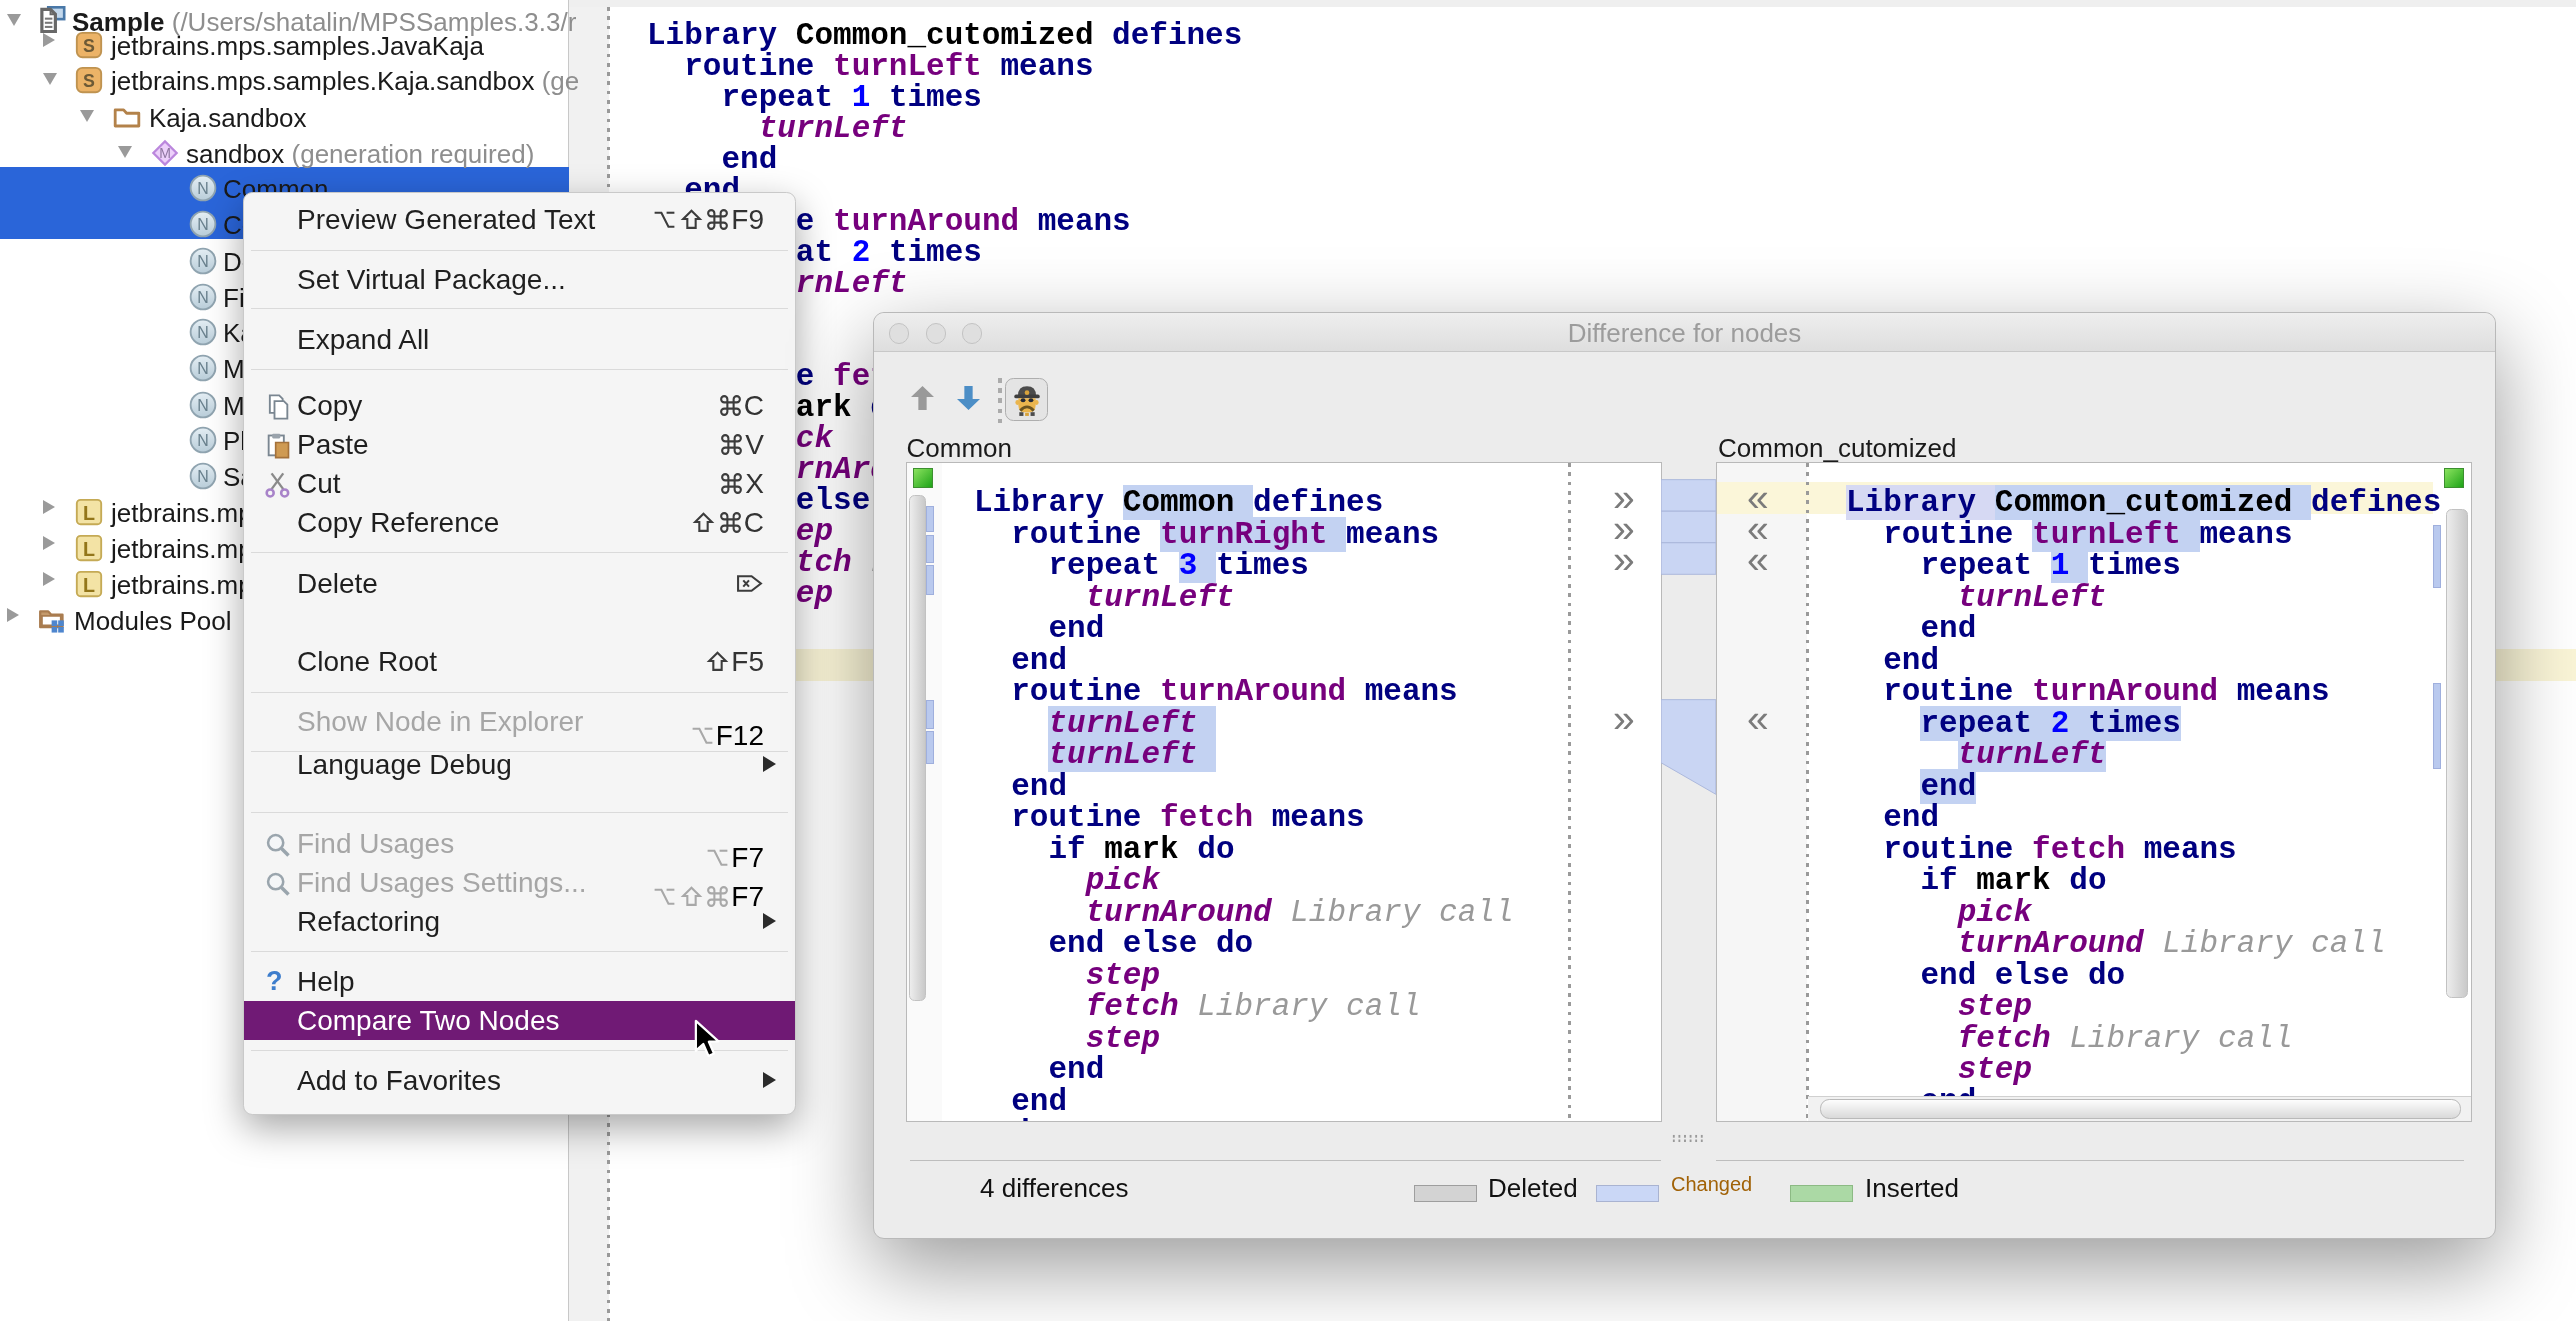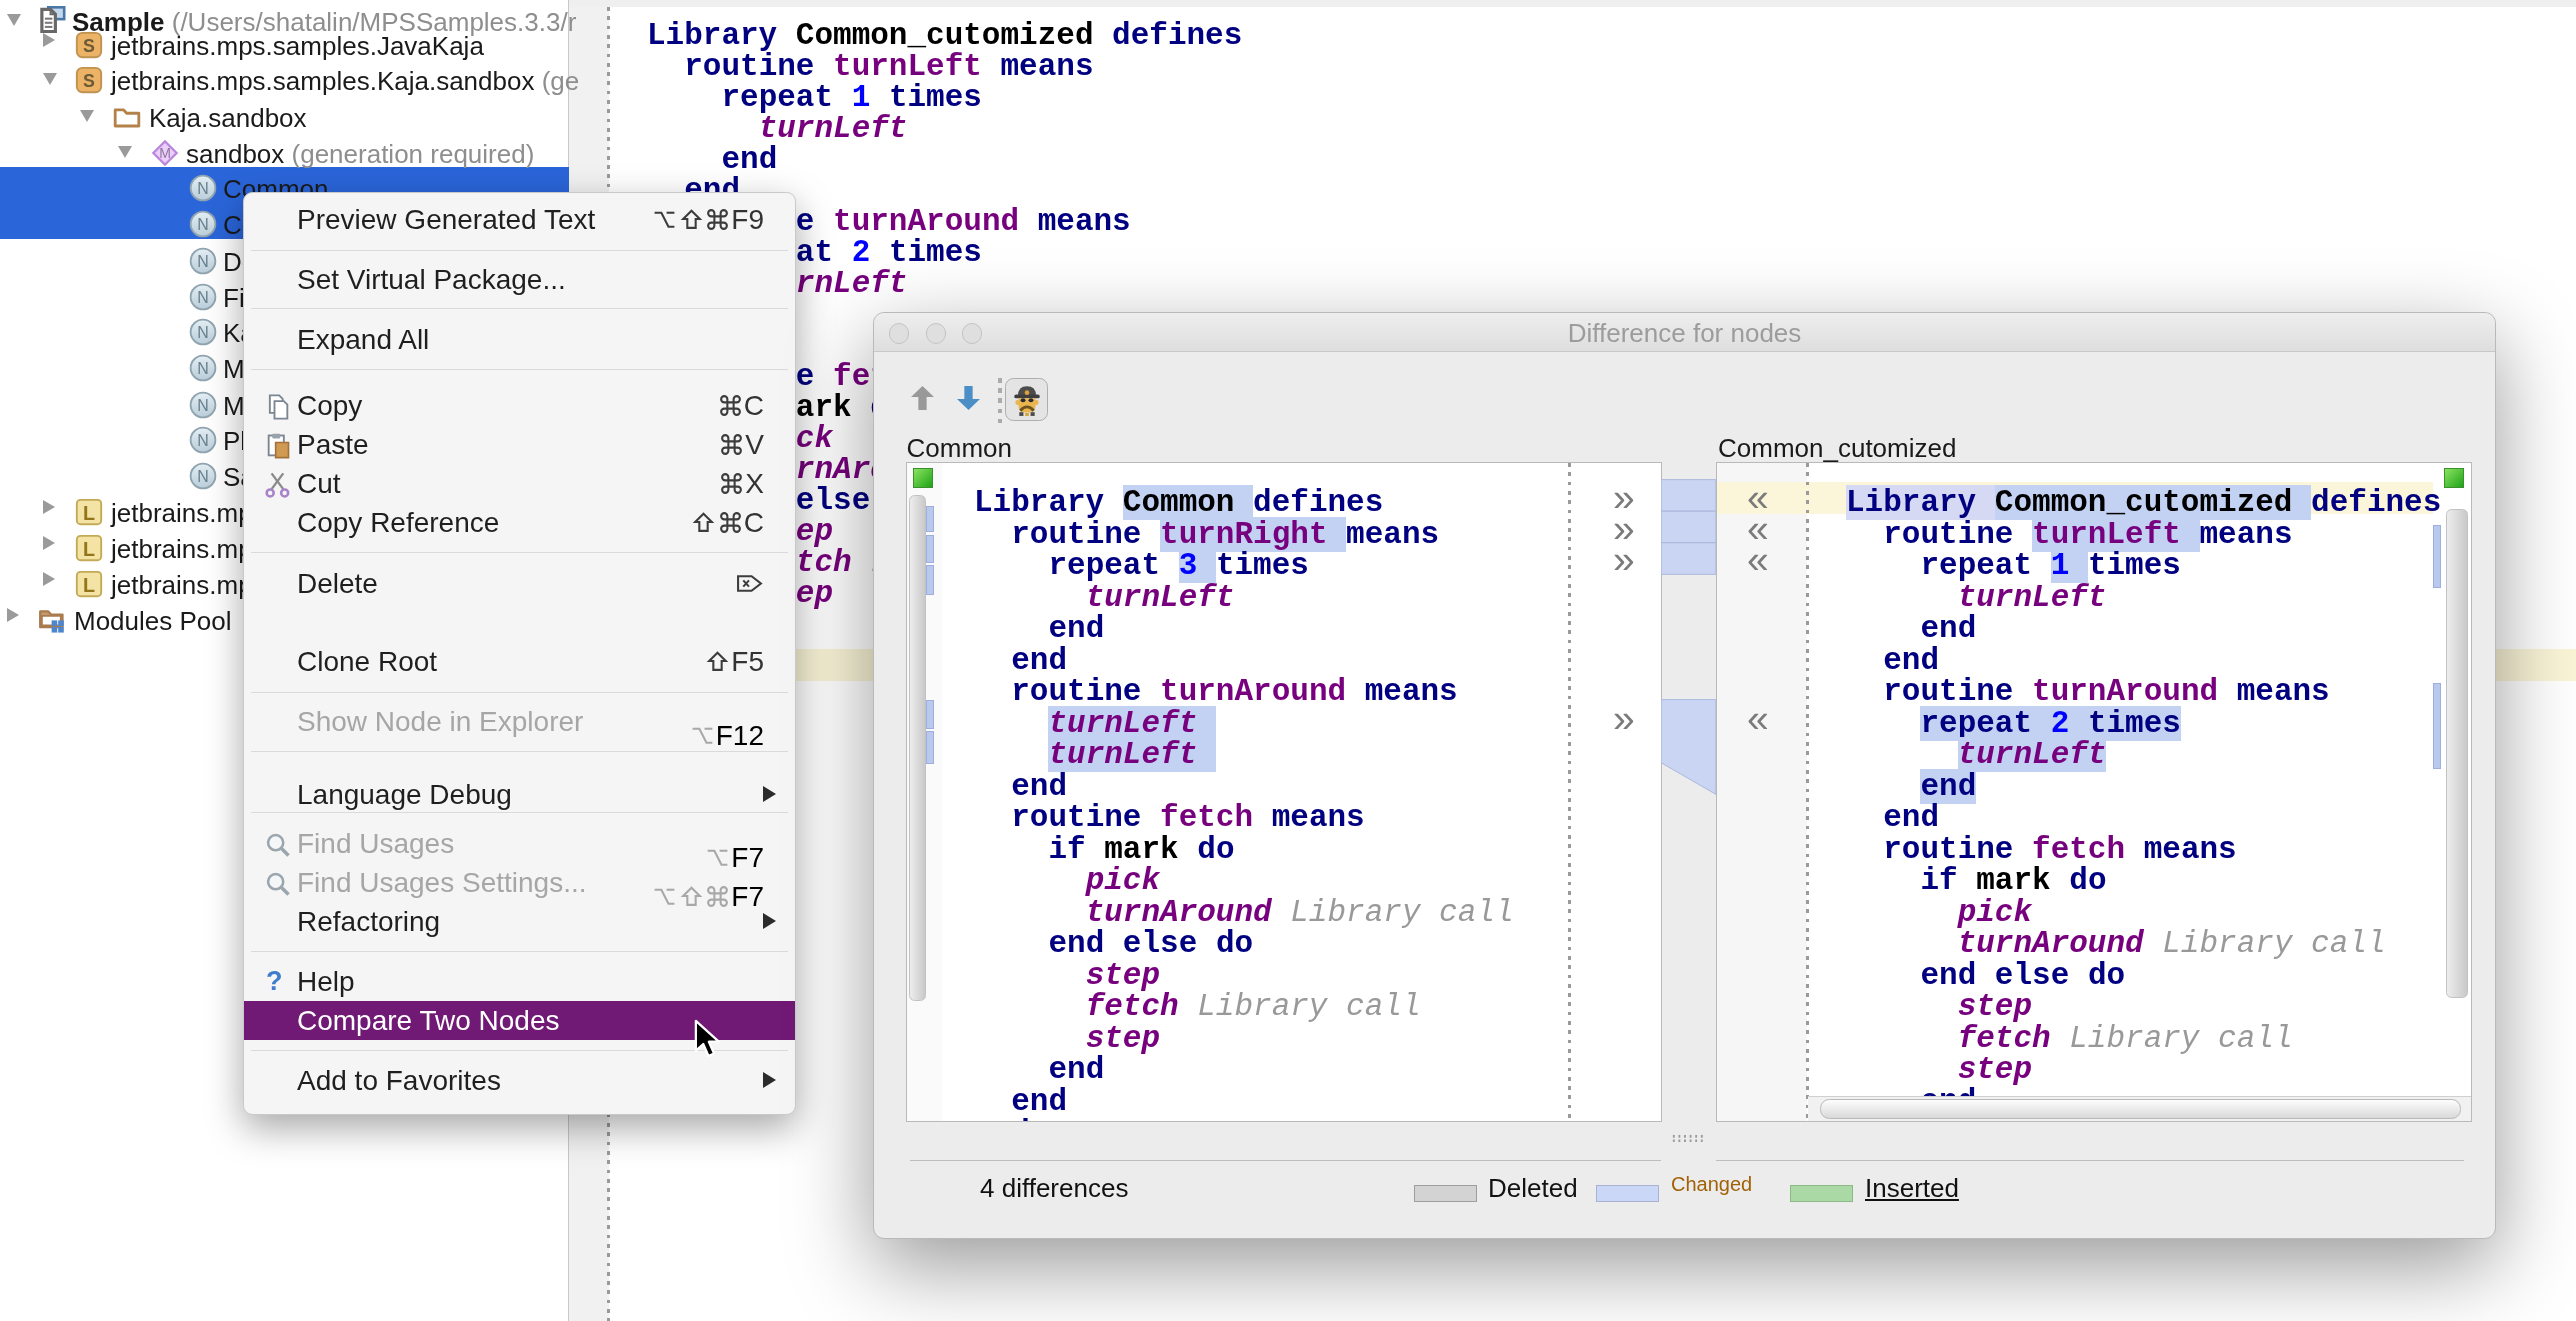--- a/index.html
+++ b/index.html
@@ -379,21 +379,21 @@
   <div class="mitem dis" style="top:509px;">
       <span class="txt">Show Node in Explorer</span>
       <span class="sc"><svg width="25" height="25" viewBox="0 0 24 24" style="margin:0 0.9px;">
           <g fill="none" stroke="#a8a8a8" stroke-width="2">
             <path d="M2.5 5.5 H9 L15.8 19 H21.5"></path>
             <path d="M14 5.5 H21.5"></path>
           </g>
         </svg>F12</span>
     </div>
   <div class="msep" style="top:558px;"></div>
-  <div class="mitem" style="top:582px;">
+  <div class="mitem" style="top:552px;">
       <span class="txt">Language Debug</span>
       <div class="sub-arrow"></div>
     </div>
   <div class="msep" style="top:619px;"></div>
   <div class="mitem dis" style="top:631px;">
       <svg width="28" height="28" viewBox="0 0 24 24" style="position: absolute; left: 20.4px; top: 6.5px;">
         <circle cx="10" cy="10" r="6.5" fill="#f4f6f8" stroke="#9aa5ad" stroke-width="2.2"></circle>
         <path d="M15 15 L21 21" stroke="#9aa5ad" stroke-width="3"></path>
       </svg>
       <span class="txt">Find Usages</span>
@@ -559,19 +559,19 @@
 
   <div class="abs" style="left:36px; top:847px; width:751px; height:0.9px; background:#bdbdbd;"></div>
   <div class="abs" style="left:842px; top:847px; width:748px; height:0.9px; background:#bdbdbd;"></div>
 
   <div class="abs" style="left:106px; top:860px; font-size:26px; color:#111;">4 differences</div>
   <div class="abs" style="left:540px; top:872px; width:63px; height:16.7px; background:#d3d3d3; border:0.9px solid #9e9e9e;"></div>
   <div class="abs" style="left:614px; top:860px; font-size:26px; color:#111;">Deleted</div>
   <div class="abs" style="left:722px; top:872px; width:63px; height:16.7px; background:#cad7f6; border:0.9px solid #a9b3d1;"></div>
   <div class="abs" style="left:797px; top:860px; font-size:20px; color:#a16207;">Changed</div>
   <div class="abs" style="left:916px; top:872px; width:63px; height:16.7px; background:#abd9a5; border:0.9px solid #8cba84;"></div>
-  <div class="abs" style="left:991px; top:860px; font-size:26px; color:#111;text-decoration:underline;">Inserted</div>
+  <div class="abs" style="left:991px; top:860px; font-size:26px; color:#111;">Inserted</div>
 </div>
 
 <svg class="abs" style="left:694px; top:1019px;" width="26" height="41" viewBox="0 0 14 22">
 <path d="M1 1 L1 17 L5 13.4 L7.8 19.9 L10.8 18.5 L8 12.2 L13.2 12 Z" fill="#000" stroke="#fff" stroke-width="1.2" stroke-linejoin="round"></path>
 </svg>
 
 
 </body></html>

